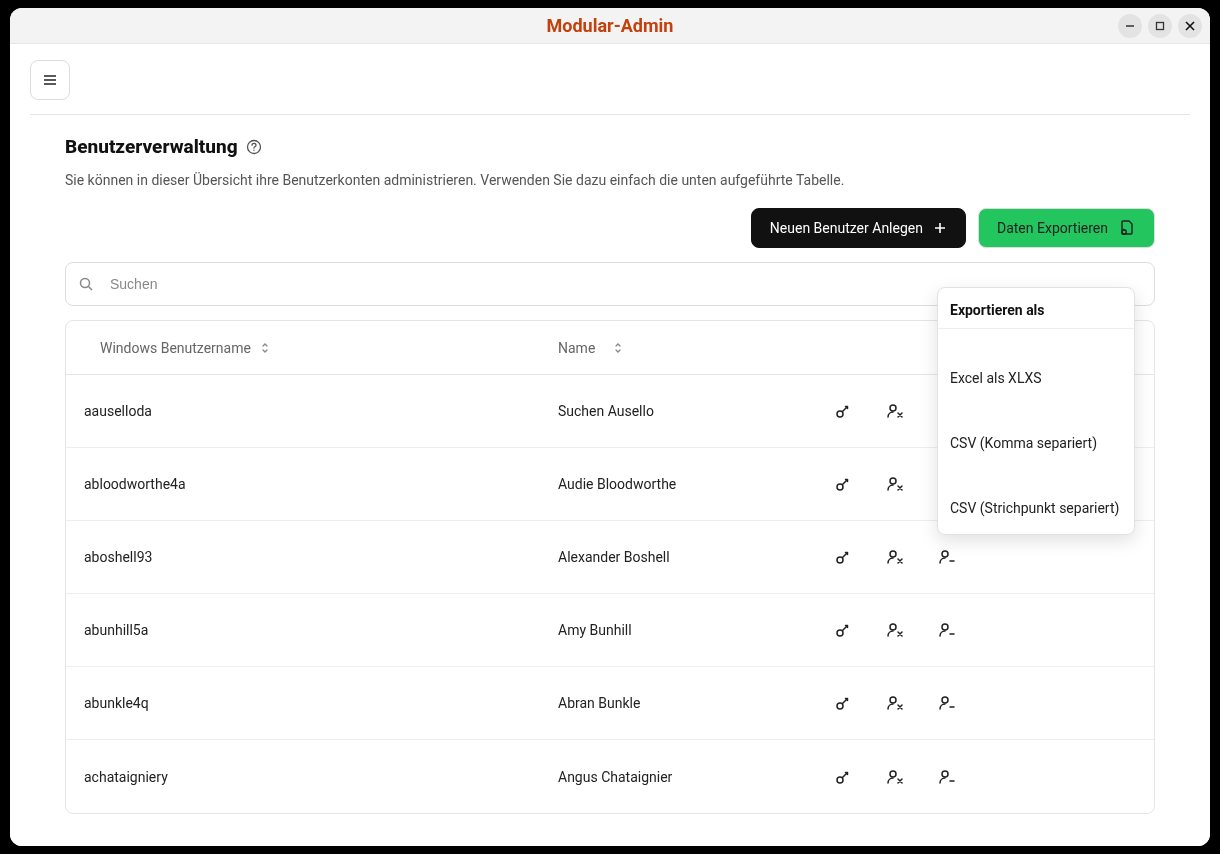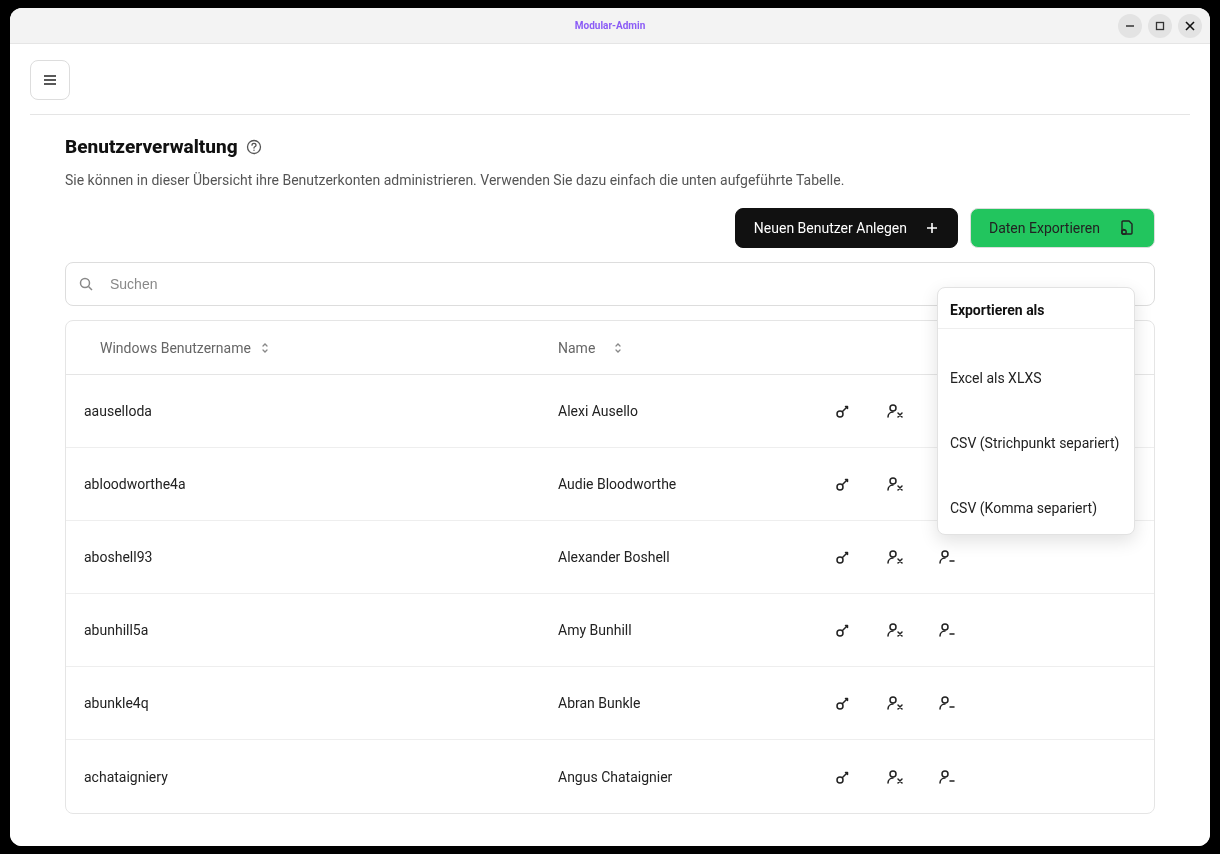--- a/index.html
+++ b/index.html
@@ -26,22 +26,22 @@
       height: 36px;
       background: #f3f3f3;
       display: flex;
       align-items: center;
       justify-content: center;
       position: relative;
       border-bottom: 1px solid #e5e5e5;
     }
     .titlebar-title {
       font-weight: 700;
-      font-size: 10px;
-      color: #8b5cf6;
+      font-size: 18px;
+      color: #c2410c;
     }
     .window-controls {
       position: absolute;
       right: 8px;
       top: 6px;
       display: flex;
       gap: 6px;
     }
     .window-ctrl {
       width: 24px;
@@ -111,21 +111,21 @@
       gap: 12px;
       margin-bottom: 14px;
     }
     .btn {
       height: 40px;
       padding: 0 18px;
       border-radius: 8px;
       font-size: 14px;
       display: flex;
       align-items: center;
-      gap: 18px;
+      gap: 10px;
       cursor: pointer;
     }
     .btn-primary {
       background: #111;
       color: #fff;
       border: 1px solid #111;
     }
     .btn-secondary {
       background: #22c55e;
       color: #222;
@@ -312,21 +312,21 @@
             <span>Name</span>
             <svg class="sort-icon" viewBox="0 0 14 14">
                 <path d="M4 5l2-2 2 2M4 9l2 2 2-2" fill="none" stroke="#888" stroke-width="1.3" stroke-linecap="round"></path>
               </svg>
           </div>
           <div class="col-actions"></div>
         </div>
         <div id="table-rows">
             <div class="table-row">
               <div class="row-username">aauselloda</div>
-              <div class="row-name">Alexi Ausello</div>
+              <div class="row-name">Suchen Ausello</div>
               <div class="row-actions">
                 <span class="action-icon">
                   <svg width="18" height="18" viewBox="0 0 18 18">
                     <circle cx="6" cy="12" r="3" fill="none" stroke="#222" stroke-width="1.5"></circle>
                     <path d="M8.5 9.5l5-5m0 0h-2m2 0v2" fill="none" stroke="#222" stroke-width="1.5" stroke-linecap="round"></path>
                   </svg>
                 </span>
                 <span class="action-icon">
                   <svg width="18" height="18" viewBox="0 0 18 18">
                     <circle cx="7" cy="6" r="3" fill="none" stroke="#222" stroke-width="1.5"></circle>
@@ -475,19 +475,19 @@
             </div>
           </div>
       </div>
     </div>
 
     <div class="dropdown">
       <div class="dropdown-header">Exportieren als</div>
       <div class="dropdown-sep"></div>
       <div id="dropdown-items">
           <div class="dropdown-item">Excel als XLXS</div>
+          <div class="dropdown-item">CSV (Komma separiert)</div>
           <div class="dropdown-item">CSV (Strichpunkt separiert)</div>
-          <div class="dropdown-item">CSV (Komma separiert)</div>
         </div>
     </div>
 
   </div>
 </div>
 
 </body></html>

